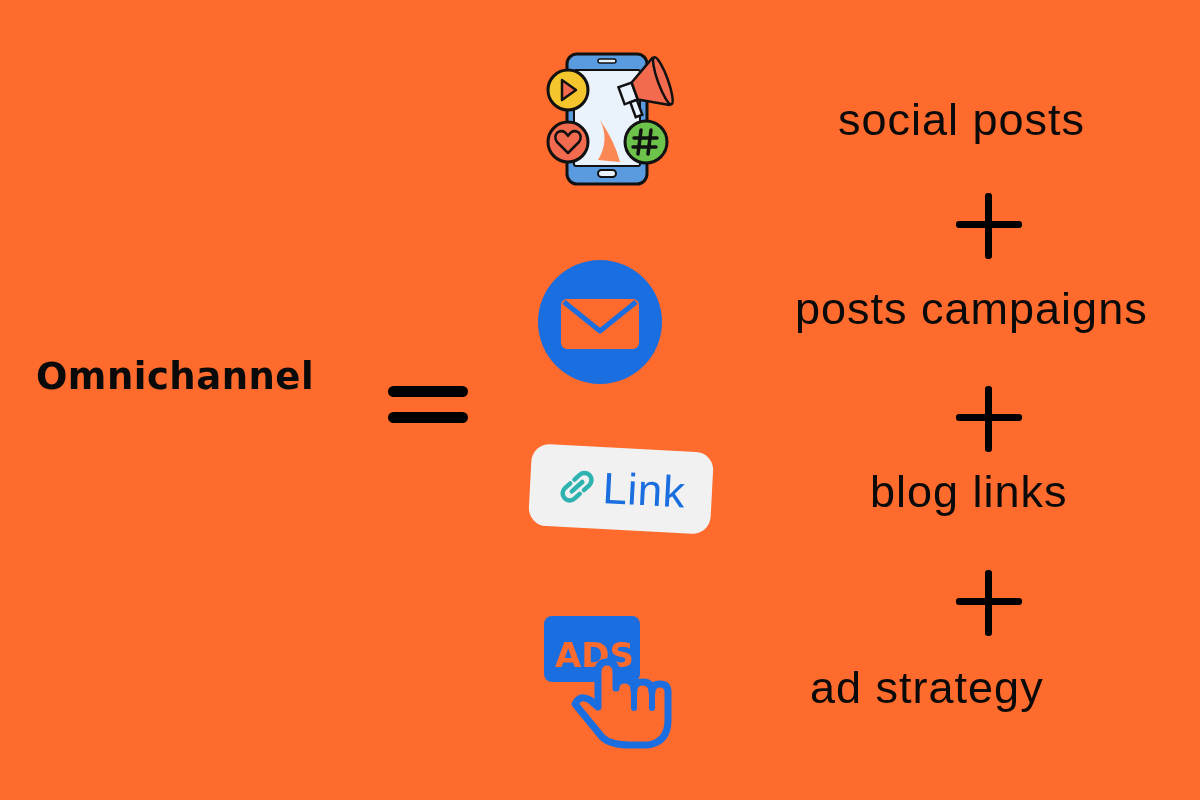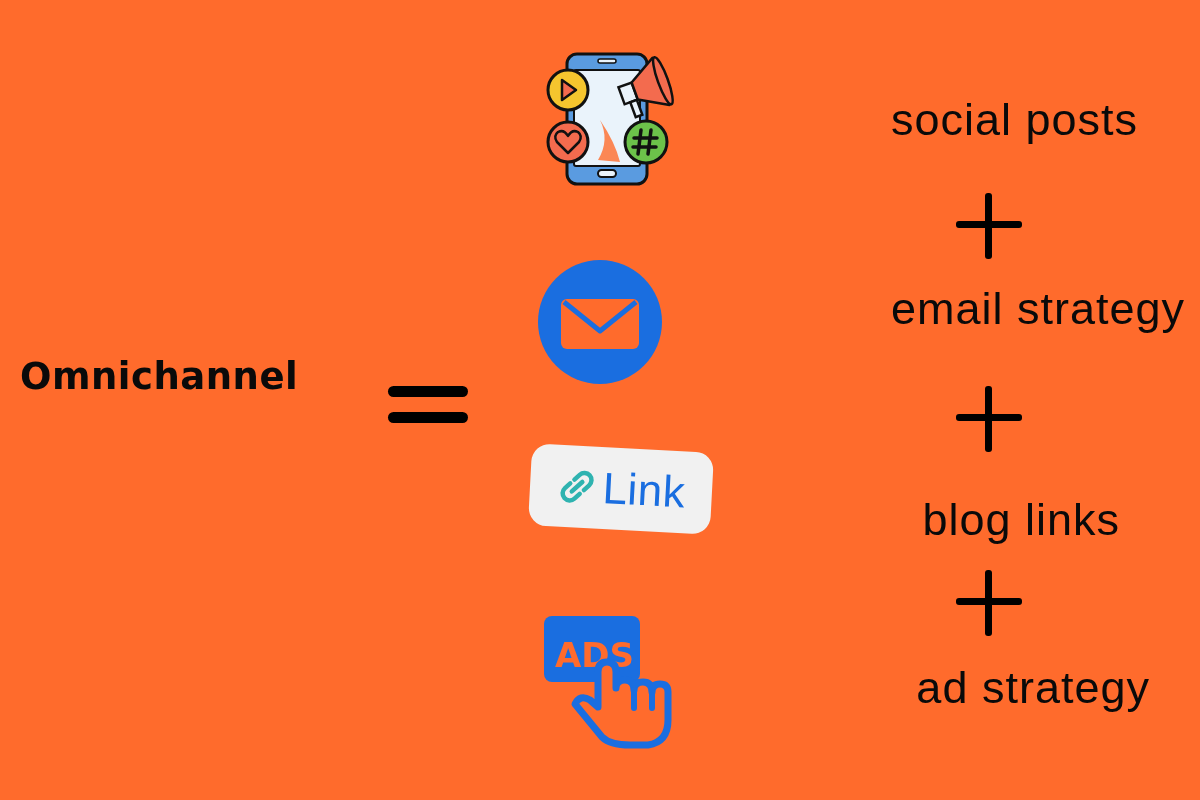--- a/index.html
+++ b/index.html
@@ -6,38 +6,39 @@
     body {
       width: 1200px; height: 800px; overflow: hidden;
       background: #FF6B2C;
       position: relative;
       font-family: "DejaVu Sans", sans-serif;
       color: #0a0a0a;
     }
     .abs { position: absolute; }
     .title {
       left: 20px; top: 346px; width: 310px;
+      text-align: center;
       font-family: "DejaVu Sans", sans-serif;
       font-weight: bold;
       font-size: 37px; line-height: 62px;
       letter-spacing: 0.5px;
     }
     .equals { left: 388px; top: 384px; width: 80px; height: 40px; }
     .equals .bar {
       position: absolute; left: 0; width: 80px; height: 11px;
       background: #000; border-radius: 6px;
     }
     .equals .bar.top { top: 2px; }
     .equals .bar.bottom { top: 28px; }
     .icon { position: absolute; }
     .label {
       position: absolute;
       font-family: "Liberation Sans", sans-serif;
       font-size: 45px; line-height: 52px;
-      white-space: nowrap; text-align: right;
+      white-space: nowrap; text-align: left;
       letter-spacing: 1px;
     }
     .plus { position: absolute; width: 66px; height: 66px; }
     .plus::before, .plus::after {
       content: ""; position: absolute; background: #000; border-radius: 3px;
     }
     .plus::before { left: 0; top: 28px; width: 66px; height: 7px; }
     .plus::after { left: 29px; top: 0; width: 7px; height: 66px; }
     .link-pill {
       position: absolute; left: 530px; top: 448px; width: 182px; height: 82px;
@@ -105,17 +106,17 @@
 
 <svg class="icon" style="left:540px; top:612px;" width="135" height="140" viewBox="0 0 135 140">
   <rect x="4" y="4" width="96" height="66" rx="8" fill="#1A6EE0"></rect>
   <text x="15" y="55" font-family="DejaVu Sans, sans-serif" font-weight="bold" font-size="34" fill="#FF6B2C">ADS</text>
   <path d="M58 60 L58 95 L50 88 Q40 82 35 92 L62 125 Q70 133 90 133 L108 133 Q128 130 128 108 L128 80 Q128 72 120 72 Q112 72 112 80 Q112 70 103 70 Q94 70 94 78 Q94 68 85 68 Q76 68 76 76 L76 60 Q76 50 67 50 Q58 50 58 60 Z" fill="#FF6B2C" stroke="#1A6EE0" stroke-width="7" stroke-linejoin="round"></path>
   <path d="M94 78 L94 96 M112 80 L112 96" stroke="#1A6EE0" stroke-width="6" stroke-linecap="round"></path>
 </svg>
 
 <div class="label" style="left:838px; top:94px; width:300px;">social posts</div>
 <div class="plus" style="left:956px; top:193px;"></div>
-<div class="label" style="left:795px; top:283px; width:390px;">email strategy</div>
+<div class="label" style="left:795px; top:283px; width:390px;">posts campaigns</div>
 <div class="plus" style="left:956px; top:386px;"></div>
-<div class="label" style="left:870px; top:466px; width:250px;margin-top:28px;">blog links</div>
+<div class="label" style="left:870px; top:466px; width:250px;">blog links</div>
 <div class="plus" style="left:956px; top:570px;"></div>
 <div class="label" style="left:810px; top:662px; width:340px;">ad strategy</div>
 
 </body></html>

